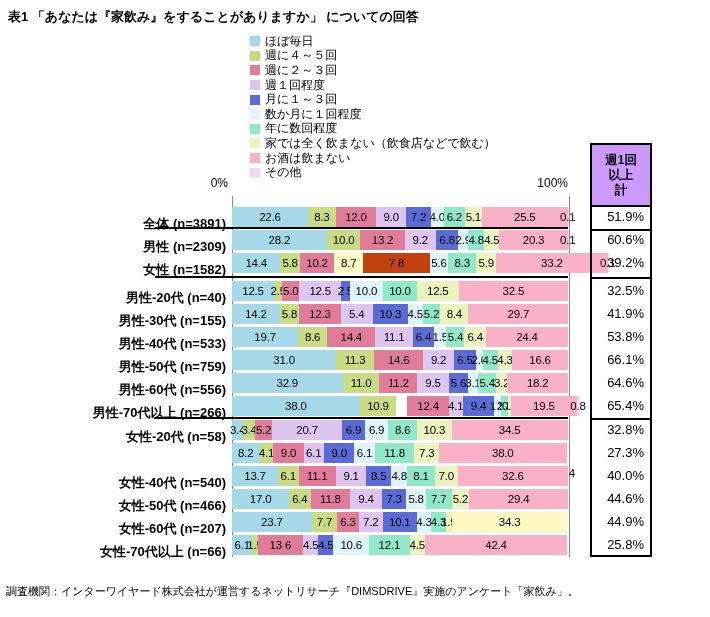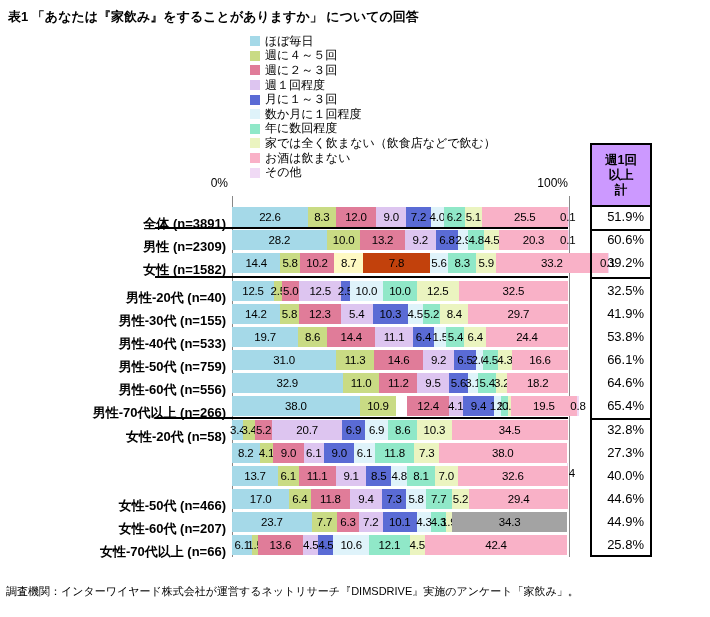--- a/index.html
+++ b/index.html
@@ -449,20 +449,21 @@
           </div>
           <div class="seg" style="width: 127.68px; background: rgb(249, 177, 199);">
             <span class="seg-label">38.0</span>
           </div>
           <div class="seg" style="width: 1.344px; background: rgb(240, 218, 245); margin-top: 20px;">
             <span class="seg-label">0.4</span>
           </div>
         </div>
       </div>
       <div class="bar-row" style="top: 466px;">
+        <div class="row-label">女性-40代 (n=540)</div>
         <div class="row-bar">
           <div class="seg" style="width: 46.032px; background: rgb(165, 217, 232);">
             <span class="seg-label">13.7</span>
           </div>
           <div class="seg" style="width: 20.496px; background: rgb(201, 219, 132);">
             <span class="seg-label">6.1</span>
           </div>
           <div class="seg" style="width: 37.296px; background: rgb(224, 124, 153);">
             <span class="seg-label">11.1</span>
           </div>
@@ -538,21 +539,21 @@
           </div>
           <div class="seg" style="width: 14.448px; background: rgb(223, 243, 250);">
             <span class="seg-label">4.3</span>
           </div>
           <div class="seg" style="width: 14.448px; background: rgb(144, 232, 200);">
             <span class="seg-label">4.3</span>
           </div>
           <div class="seg" style="width: 6.384px; background: rgb(235, 244, 192);">
             <span class="seg-label">1.9</span>
           </div>
-          <div class="seg" style="width: 115.248px; background: #a3a3a3;">
+          <div class="seg" style="width: 115.248px; background: #fef9c3;">
             <span class="seg-label">34.3</span>
           </div>
         </div>
       </div>
       <div class="bar-row" style="top: 535px;">
         <div class="row-label">女性-70代以上 (n=66)</div>
         <div class="row-bar">
           <div class="seg" style="width: 20.496px; background: rgb(165, 217, 232);">
             <span class="seg-label">6.1</span>
           </div>

